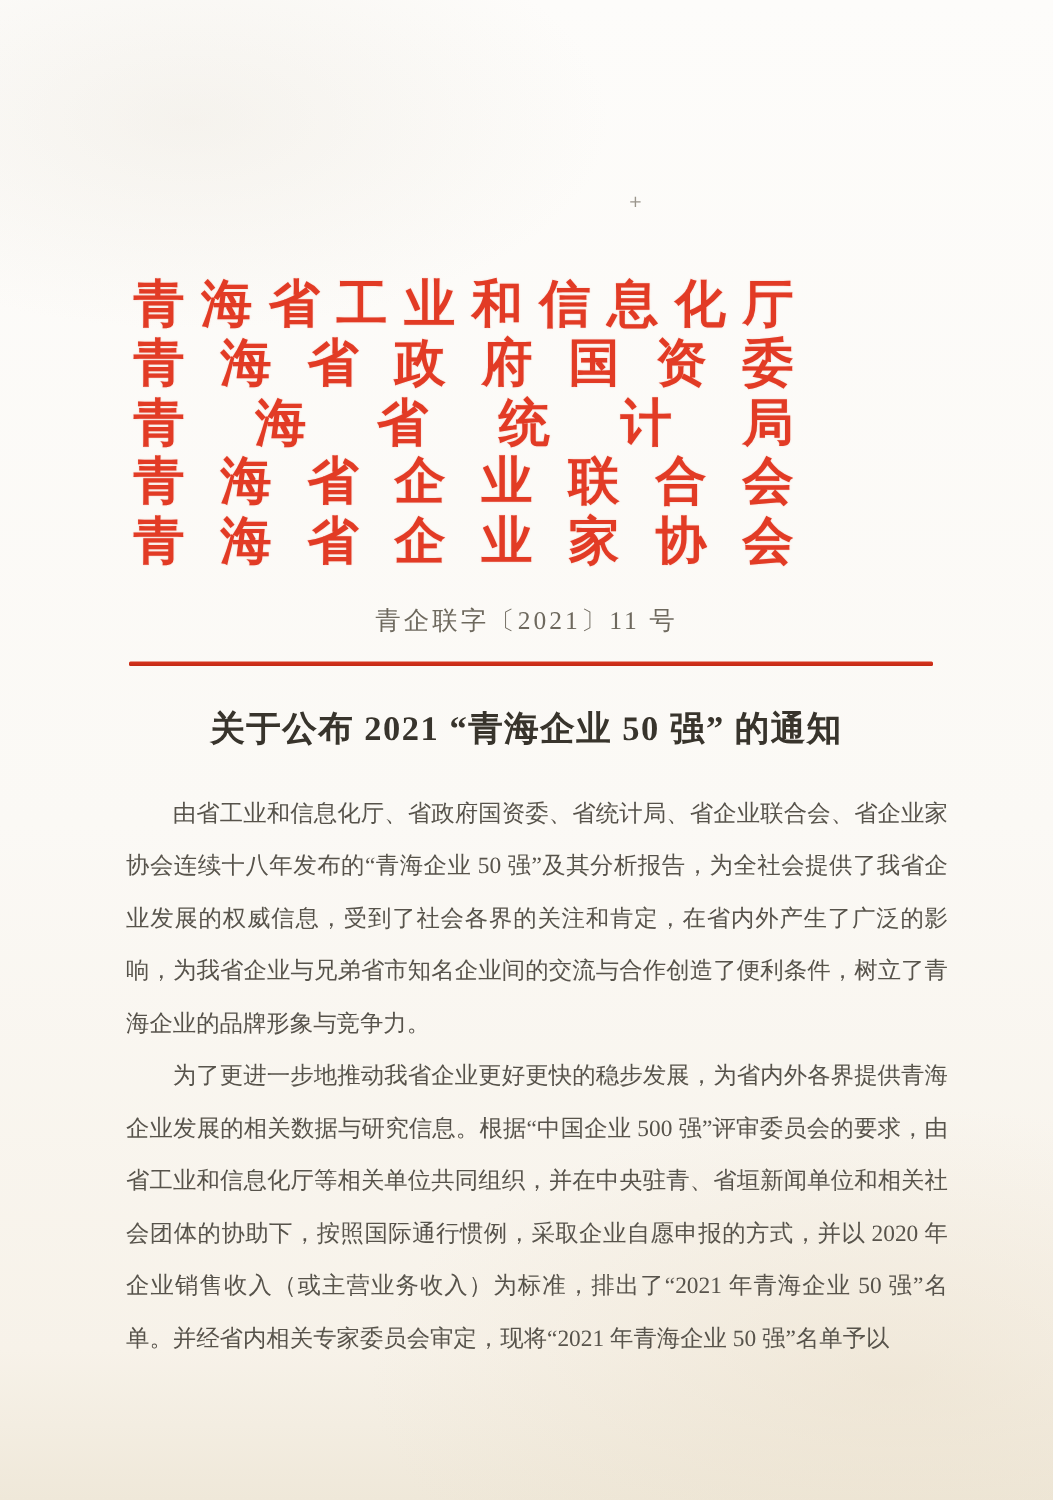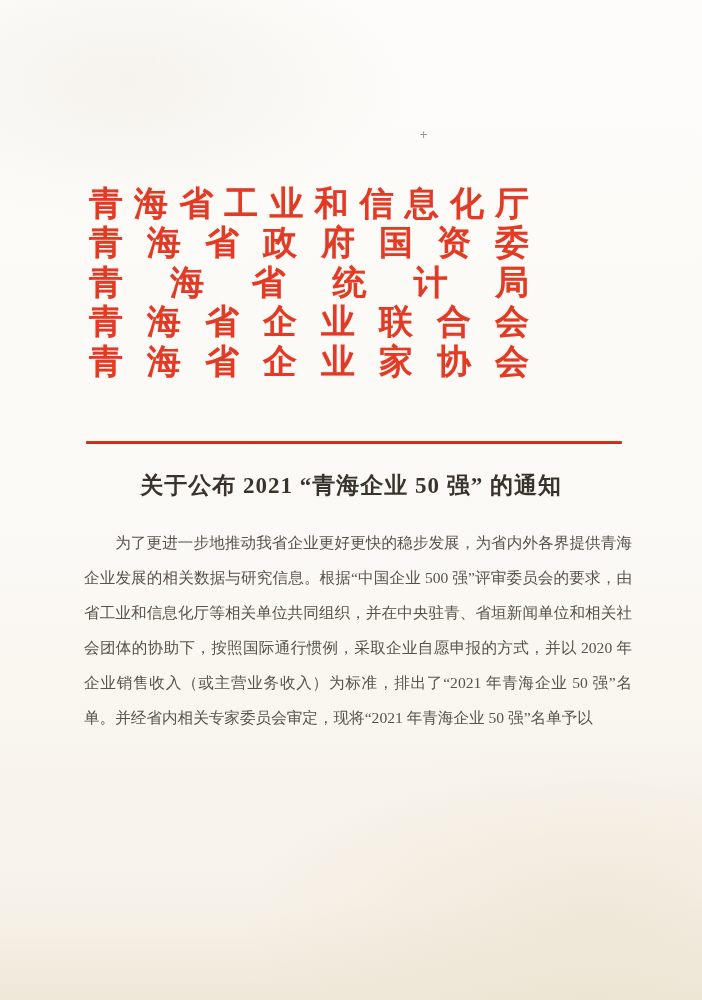--- a/index.html
+++ b/index.html
@@ -160,22 +160,24 @@
         <span>省</span>
         <span>企</span>
         <span>业</span>
         <span>家</span>
         <span>协</span>
         <span>会</span>
       </div>
   </div>
 
 
+  <div class="doc-number">青企联字〔2021〕11 号</div>
 
   <div class="red-rule"></div>
 
   <h1 class="doc-title">关于公布 2021 “青海企业 50 强” 的通知</h1>
 
   <div class="doc-body">
+    <p class="para">由省工业和信息化厅、省政府国资委、省统计局、省企业联合会、省企业家协会连续十八年发布的“青海企业 50 强”及其分析报告，为全社会提供了我省企业发展的权威信息，受到了社会各界的关注和肯定，在省内外产生了广泛的影响，为我省企业与兄弟省市知名企业间的交流与合作创造了便利条件，树立了青海企业的品牌形象与竞争力。</p>
     <p class="para">为了更进一步地推动我省企业更好更快的稳步发展，为省内外各界提供青海企业发展的相关数据与研究信息。根据“中国企业 500 强”评审委员会的要求，由省工业和信息化厅等相关单位共同组织，并在中央驻青、省垣新闻单位和相关社会团体的协助下，按照国际通行惯例，采取企业自愿申报的方式，并以 2020 年企业销售收入（或主营业务收入）为标准，排出了“2021 年青海企业 50 强”名单。并经省内相关专家委员会审定，现将“2021 年青海企业 50 强”名单予以</p>
   </div>
 
 </div>
 
 </body></html>

